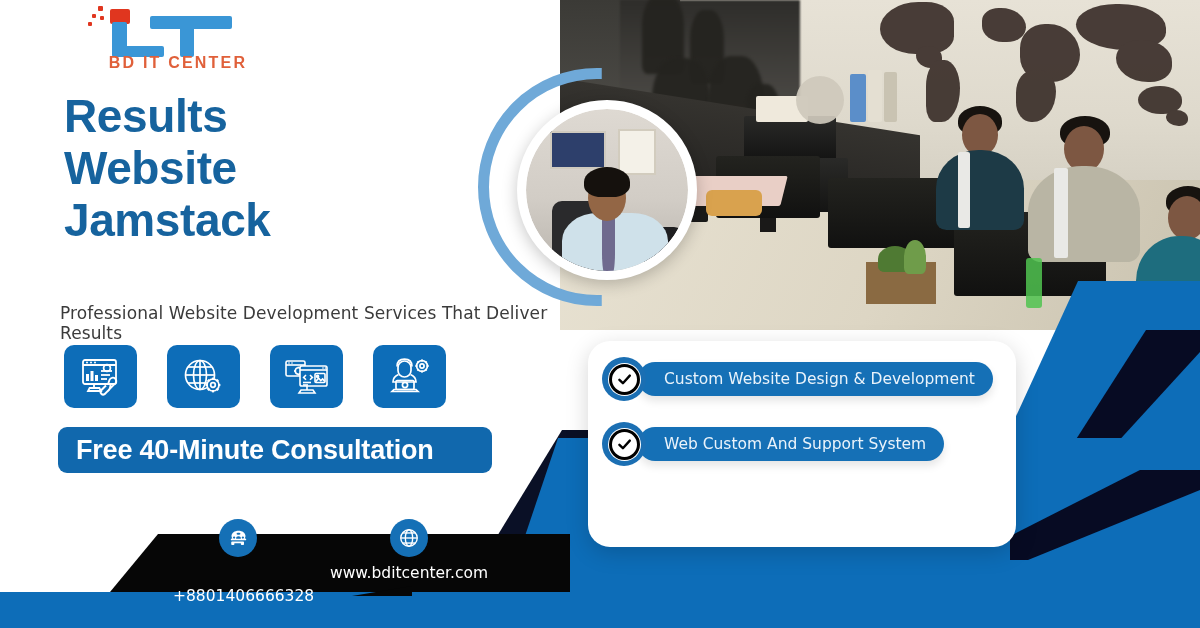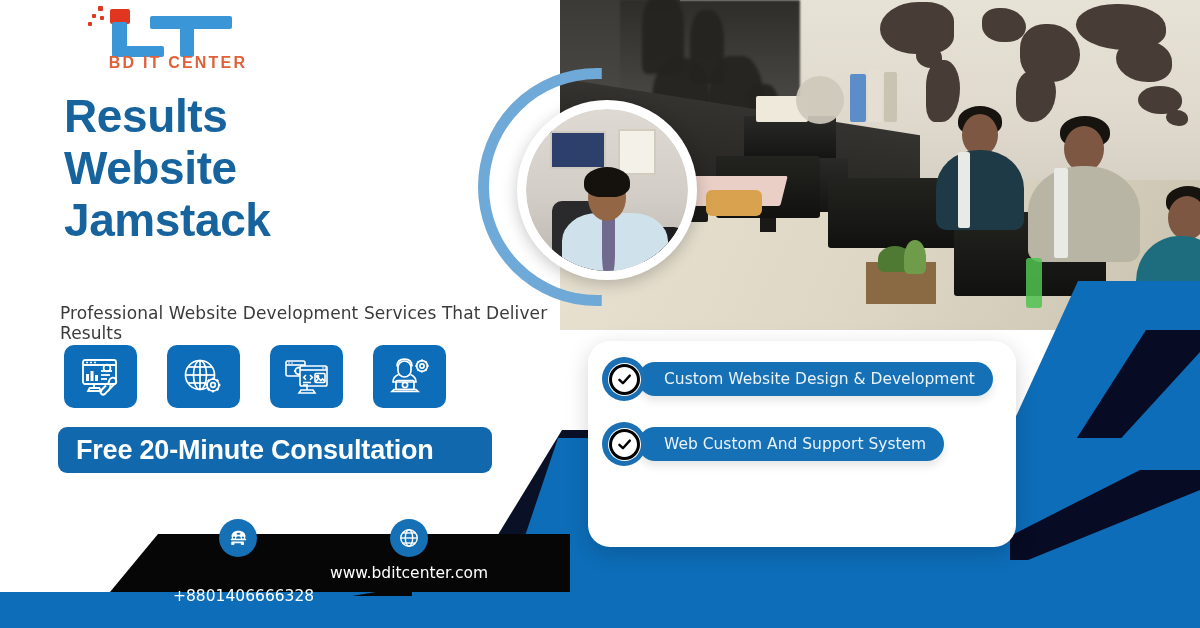--- a/index.html
+++ b/index.html
@@ -362,21 +362,21 @@
             <line x1="36.2" y1="11.2" x2="37.6" y2="12.6"></line>
             <line x1="37.6" y1="3.4" x2="36.2" y2="4.8"></line>
             <line x1="29.8" y1="11.2" x2="28.4" y2="12.6"></line>
           </g>
         </svg>
       </span>
     </div>
   </div>
 
   <div class="cta">
-    <span>Free 20-Minute Consultation</span>
+    <span>Free 40-Minute Consultation</span>
   </div>
 
   <div class="card">
     <div class="check-row">
       <span class="check-ico">
         <span class="inner">
             <span class="ring">
           <svg width="17" height="17" viewBox="0 0 17 17" fill="none" stroke="#000" stroke-width="2.4" stroke-linecap="round" stroke-linejoin="round">
             <path d="M3.4 8.8 L6.9 12.2 L13.8 4.6"></path>
           </svg>

